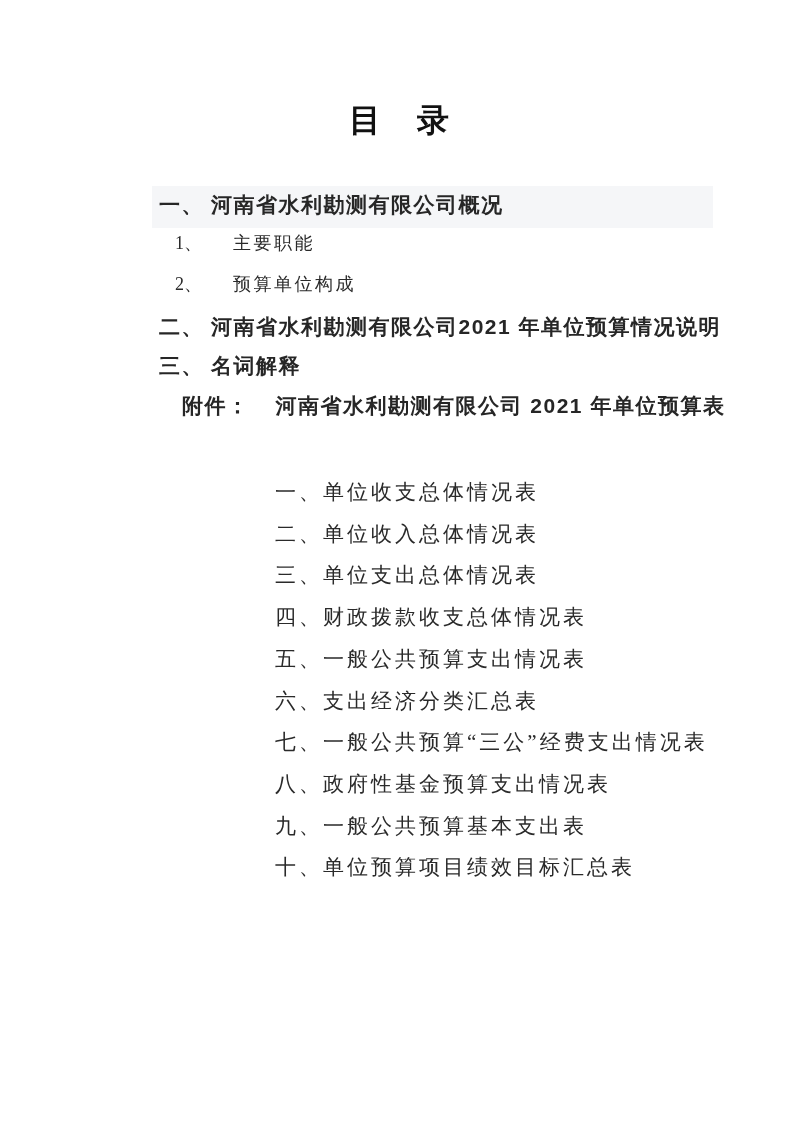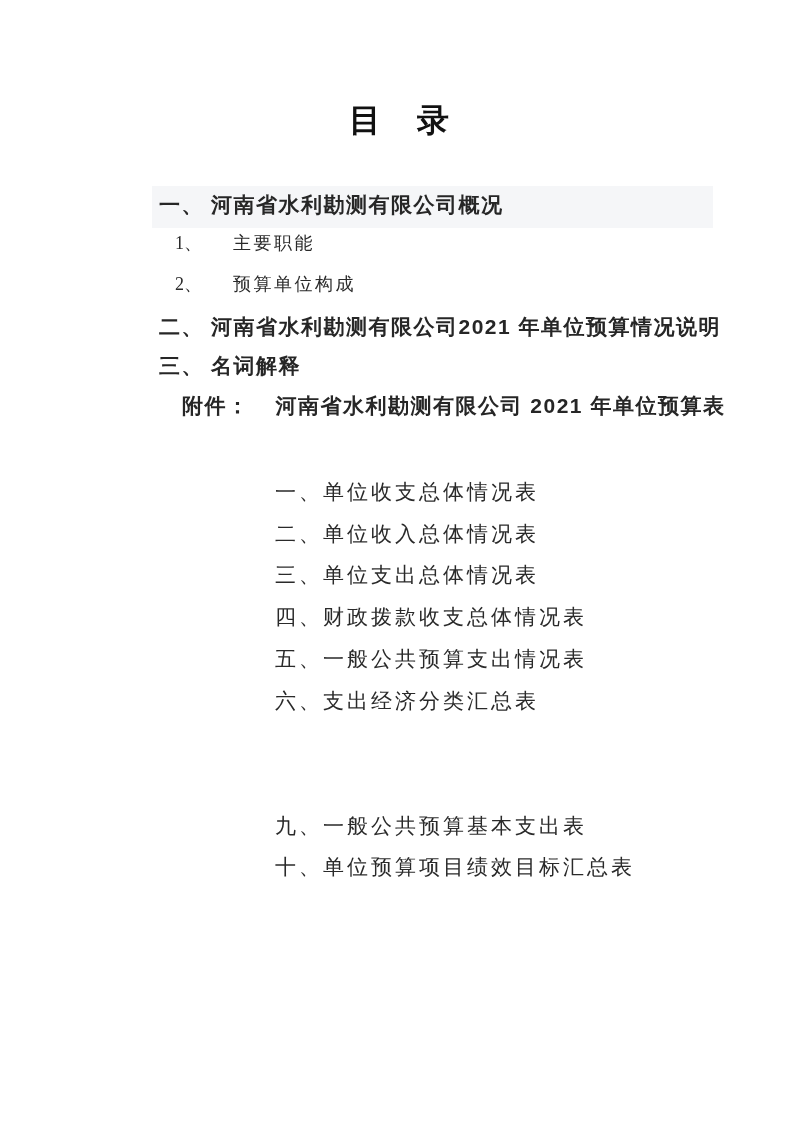--- a/index.html
+++ b/index.html
@@ -93,16 +93,18 @@
       <div class="toc-row l1" style="top: 354px;"><span class="num">三、</span><span class="label">名词解释</span></div>
       <div class="toc-row attachment" style="top: 394px;"><span class="num">附件：</span><span class="label">河南省水利勘测有限公司 2021 年单位预算表</span></div>
     </nav>
   <div class="attach-list" id="attach">
       <div class="attach-item" style="top: 481px;">一、单位收支总体情况表</div>
       <div class="attach-item" style="top: 523px;">二、单位收入总体情况表</div>
       <div class="attach-item" style="top: 564px;">三、单位支出总体情况表</div>
       <div class="attach-item" style="top: 606px;">四、财政拨款收支总体情况表</div>
       <div class="attach-item" style="top: 648px;">五、一般公共预算支出情况表</div>
       <div class="attach-item" style="top: 690px;">六、支出经济分类汇总表</div>
+      <div class="attach-item" style="top: 731px;">七、一般公共预算“三公”经费支出情况表</div>
+      <div class="attach-item" style="top: 773px;">八、政府性基金预算支出情况表</div>
       <div class="attach-item" style="top: 815px;">九、一般公共预算基本支出表</div>
       <div class="attach-item" style="top: 856px;">十、单位预算项目绩效目标汇总表</div>
     </div>
 </div>
 
 </body></html>

